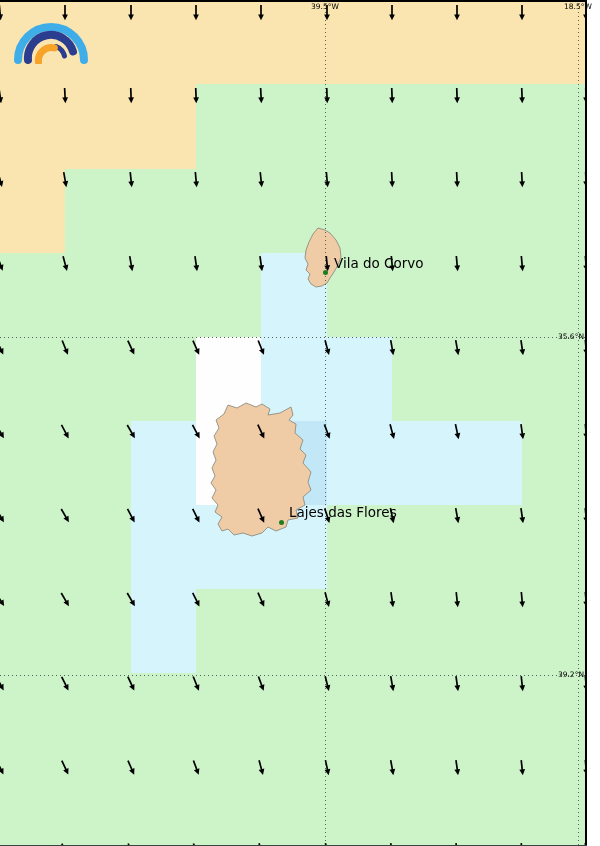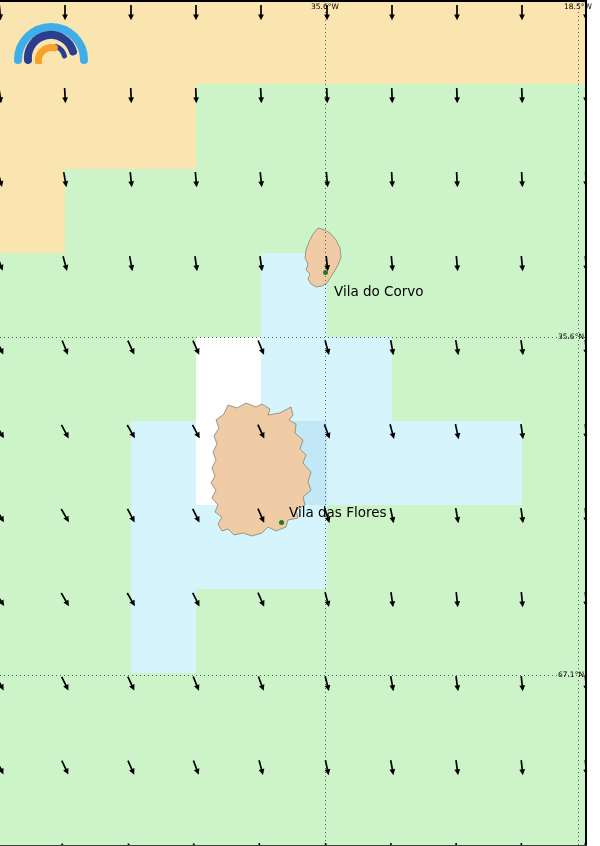--- a/index.html
+++ b/index.html
@@ -125,29 +125,29 @@
   <div class="gridline-v" id="meridian-1" style="left:325px;"></div>
   <div class="gridline-v" id="meridian-2" style="left:578px;"></div>
   <div class="gridline-h" id="parallel-1" style="top:337px;"></div>
   <div class="gridline-h" id="parallel-2" style="top:675px;"></div>
 
   <div id="margin-right"></div>
   <div id="border-top"></div>
   <div id="border-right"></div>
   <div id="border-bottom"></div>
 
-  <div class="tick-label" style="left:305px;top:2px;width:40px;text-align:center;">35.6°W</div>
+  <div class="tick-label" style="left:305px;top:2px;width:40px;text-align:center;">39.5°W</div>
   <div class="tick-label" style="left:558px;top:2px;width:40px;text-align:center;">18.5°W</div>
   <div class="tick-label" style="left:544px;top:332px;width:40px;text-align:right;">35.6°N</div>
-  <div class="tick-label" style="left:544px;top:670px;width:40px;text-align:right;">67.1°N</div>
+  <div class="tick-label" style="left:544px;top:670px;width:40px;text-align:right;">39.2°N</div>
 
   <div class="marker" style="left:322.5px;top:269.5px;background:#1E7D1E;"></div>
-  <div class="place-label" style="left:334px;top:255px;margin-top:28px;">Vila do Corvo</div>
+  <div class="place-label" style="left:334px;top:255px;">Vila do Corvo</div>
   <div class="marker" style="left:278.5px;top:519.5px;background:#1E7D1E;"></div>
-  <div class="place-label" style="left:289px;top:504px;">Vila das Flores</div>
+  <div class="place-label" style="left:289px;top:504px;">Lajes das Flores</div>
 
   <svg id="logo" width="80" height="50" viewBox="0 0 80 50">
     <path d="M6,46 A33,33 0 0 1 72,46" fill="none" stroke="#3FAEE8" stroke-width="8" stroke-linecap="round"></path>
     <path d="M16,46 A23,23 0 0 1 61.0,37.5" fill="none" stroke="#2B3D8F" stroke-width="8" stroke-linecap="round"></path>
     <path d="M44.1,32.5 A14,14 0 0 1 52.5,42.0" fill="none" stroke="#2B3D8F" stroke-width="5" stroke-linecap="round"></path>
     <path d="M26.5,48.0 A13,13 0 0 1 42.4,33.9" fill="none" stroke="#F7A329" stroke-width="7" stroke-linecap="round"></path>
   </svg>
 
 <div class="arrow" style="left: -6px; top: 4px; transform: rotate(-5deg);">
       <svg width="12" height="17" viewBox="0 0 12 17">

